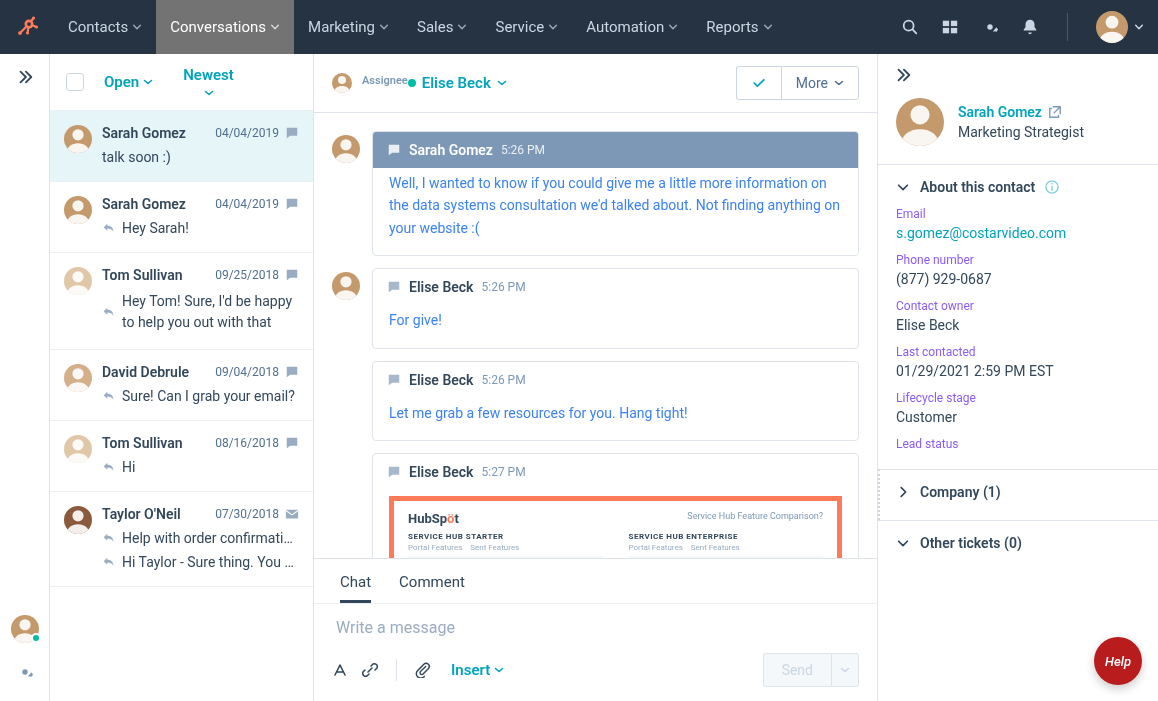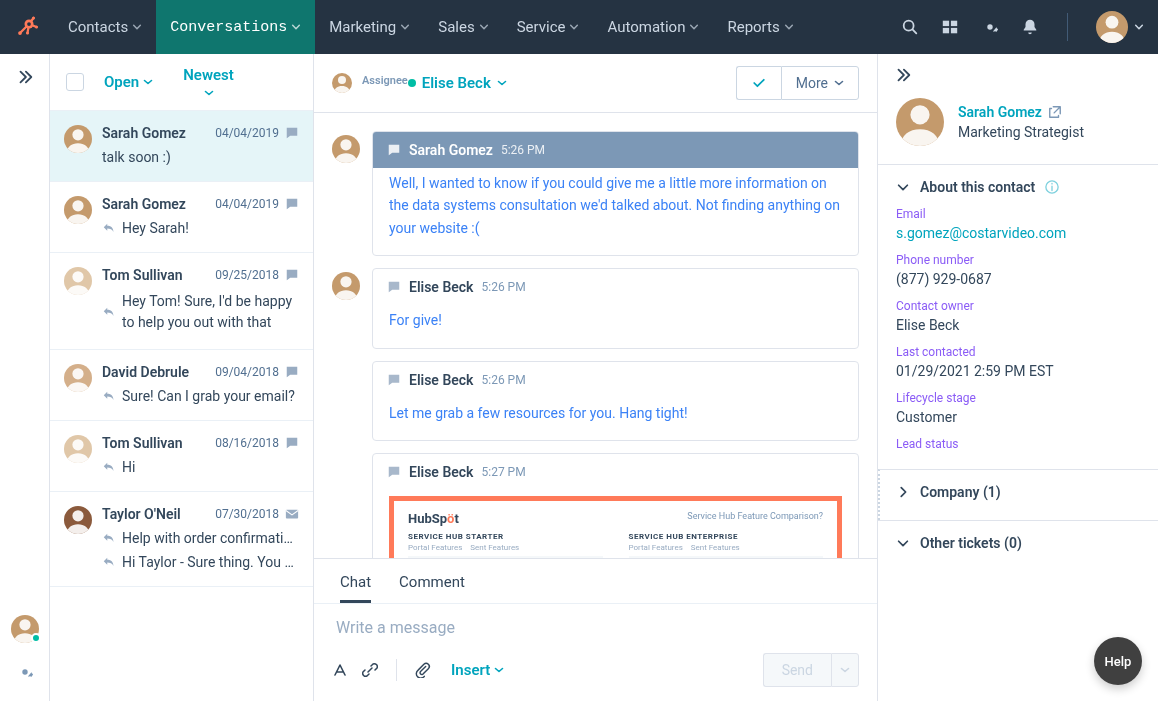--- a/index.html
+++ b/index.html
@@ -4,21 +4,21 @@
 <style>
 * { box-sizing: border-box; margin: 0; padding: 0; }
 body { font-family: -apple-system, BlinkMacSystemFont, "Segoe UI", Roboto, Helvetica, Arial, sans-serif; font-size: 14px; color: #33475b; background: #fff; width: 1158px; height: 701px; overflow: hidden; position: relative; }
 svg { display: block; }
 
 
 .topnav { height: 54px; background: #253342; display: flex; align-items: center; padding: 0 14px; color: #fff; }
 .logo { width: 24px; height: 24px; margin-right: 16px; }
 .nav-items { display: flex; height: 100%; }
 .nav-item { display: flex; align-items: center; padding: 0 14px; color: #cbd6e2; cursor: pointer; font-size: 15px; gap: 4px; }
-.nav-item.active { background: #0f766e; color: #fff; font-family: Liberation Mono, monospace; }
+.nav-item.active { background: #737373; color: #fff; }
 .nav-item .caret { opacity: .7; }
 .nav-icons { margin-left: auto; display: flex; align-items: center; gap: 22px; }
 .nav-icons .icn { color: #cbd6e2; cursor: pointer; }
 .nav-divider { width: 1px; height: 28px; background: #425b76; margin: 0 6px; }
 .avatar-sm { width: 32px; height: 32px; border-radius: 50%; background: #9e6b5b; display: flex; align-items: center; justify-content: center; overflow: hidden; }
 .avatar-sm svg { width: 100%; height: 100%; }
 
 
 .main { display: flex; height: 647px; }
 .rail { width: 50px; border-right: 1px solid #dfe3eb; display: flex; flex-direction: column; align-items: center; padding-top: 14px; position: relative; }
@@ -110,21 +110,21 @@
 .sb-section { border-top: 1px solid #dfe3eb; padding: 14px 18px; }
 .sb-section.ghost { border-left: 2px dotted #cbd6e2; padding-left: 16px; }
 .sb-header { display: flex; align-items: center; gap: 10px; cursor: pointer; font-weight: 600; margin-bottom: 6px; }
 .sb-header .chev { color: #33475b; }
 .sb-header .info { color: #7fd1de; }
 .field { margin-top: 12px; }
 .field-label { font-size: 12px; color: #8b5cf6; margin-bottom: 4px; }
 .field-value { color: #33475b; }
 .field-value.link { color: #00a4bd; }
 
-.help-fab { position: absolute; right: 16px; bottom: 16px; width: 48px; height: 48px; border-radius: 50%; background: #404040; color: #fff; display: flex; align-items: center; justify-content: center; font-size: 13px; font-weight: 500; cursor: pointer; box-shadow: 0 4px 10px rgba(0,0,0,.2); }
+.help-fab { position: absolute; right: 16px; bottom: 16px; width: 48px; height: 48px; border-radius: 50%; background: #b91c1c; color: #fff; display: flex; align-items: center; justify-content: center; font-size: 13px; font-weight: 500; cursor: pointer; box-shadow: 0 4px 10px rgba(0,0,0,.2); font-style: italic; }
 
 
 .av-f1 { background:#c49a6c; }
 .av-f2 { background:#8b5a3c; }
 .av-m1 { background:#e0c7a8; }
 .av-m2 { background:#d4af8a; }
 </style>
 </head>
 <body>
 

